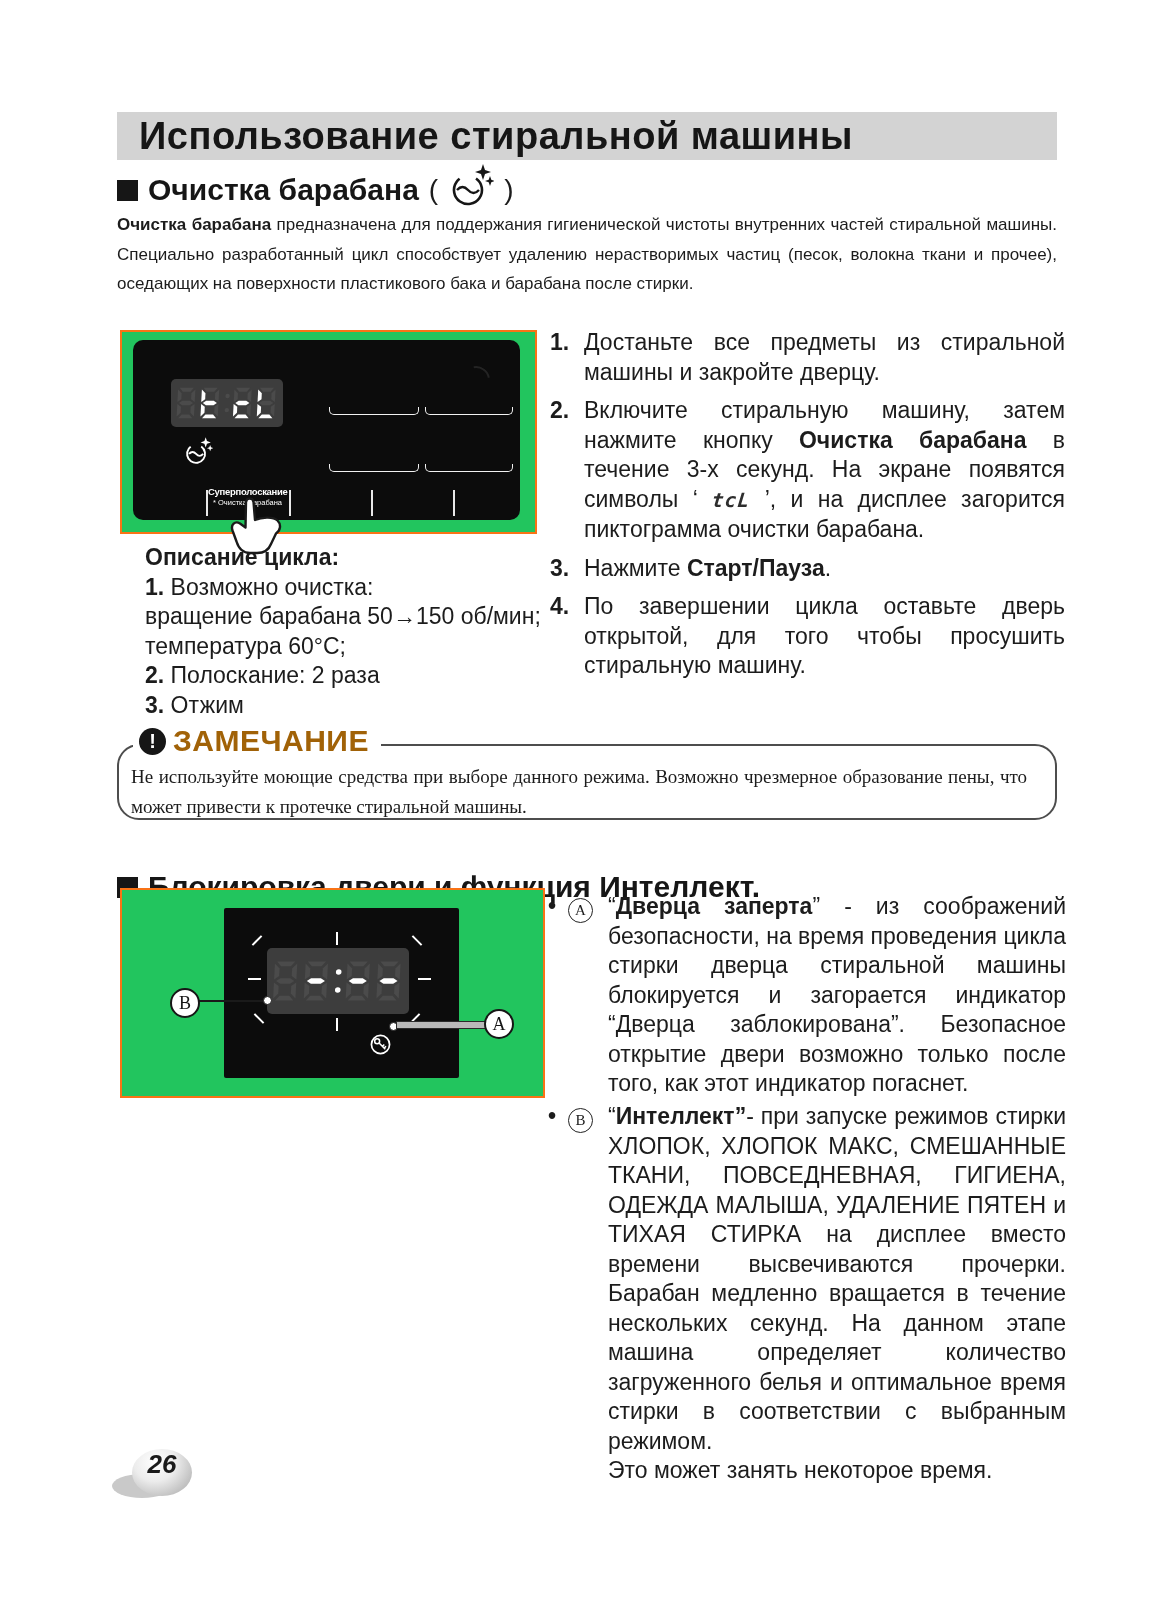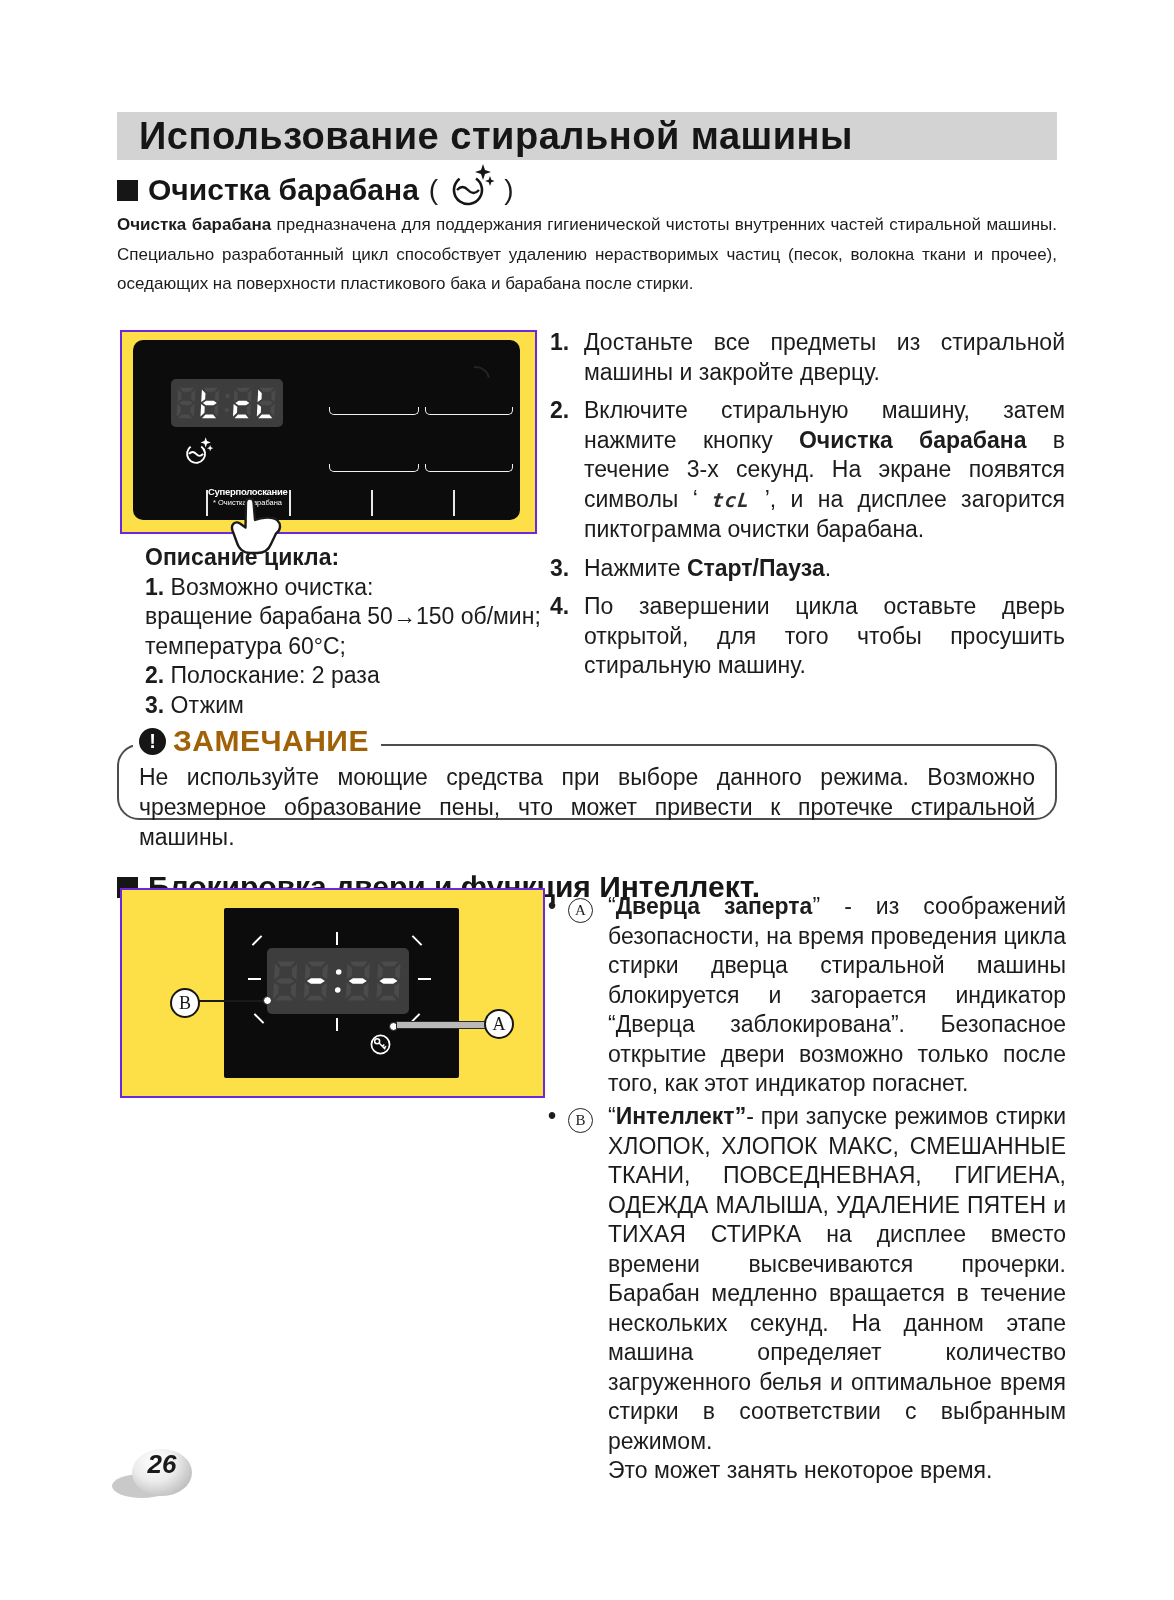--- a/index.html
+++ b/index.html
@@ -20,21 +20,21 @@
   .sq{width:21px;height:21px;background:#161616;flex:none;}
   .sec-head .txt{font-size:30px;font-weight:700;color:#161616;white-space:nowrap;}
   .paren{font-size:28px;font-weight:400;}
   
   .intro{
     position:absolute;left:117px;top:210px;width:940px;
     font-size:17px;line-height:29.5px;text-align:justify;
   }
   .b{font-weight:700;}
   
-  .figbox{position:absolute;background:#fde047;border:2px solid #6d28d9;}
+  .figbox{position:absolute;background:#22c55e;border:2px solid #f97316;}
   .fig1{left:120px;top:330px;width:413px;height:200px;overflow:visible;}
   .blackpanel{position:absolute;background:#0c0c0c;border-radius:10px;}
   .bp1{left:11px;top:8px;width:387px;height:180px;}
   .display{position:absolute;background:#3d3d3d;border-radius:5px;}
   .d1{left:38px;top:39px;width:112px;height:48px;}
   .seg-on{fill:#ffffff;}
   .seg-off{fill:#4b4b4b;}
   .colon-dim{fill:#4b4b4b;}
   .colon-on{fill:#ffffff;}
   .visually-hidden{position:absolute;width:1px;height:1px;overflow:hidden;clip:rect(0 0 0 0);white-space:nowrap;}
@@ -75,21 +75,21 @@
   .note-legend{
     position:absolute;left:14px;top:-22px;background:#fff;display:flex;align-items:center;
     gap:7px;padding:0 12px 0 6px;
   }
   .note-icon{
     width:27px;height:27px;border-radius:50%;background:#161616;color:#fff;flex:none;
     display:flex;align-items:center;justify-content:center;font-size:20px;font-weight:700;
   }
   .note-legend .h{font-size:30px;font-weight:700;letter-spacing:0.5px;color:#a16207;}
   .note-text{
-    position:absolute;left:20px;top:16px;width:896px;font-size:23px;line-height:30px;text-align:justify;
+    position:absolute;left:12px;top:16px;width:896px;font-size:19px;line-height:30px;text-align:justify;font-family:Liberation Serif, serif;
   }
   
   .fig2{left:120px;top:888px;width:421px;height:206px;}
   .bp2{left:102px;top:18px;width:235px;height:170px;border-radius:2px;}
   .d2{left:43px;top:40px;width:142px;height:66px;}
   .tick{position:absolute;background:#fff;}
   .tick.v{width:2px;height:13px;}
   .tick.h{width:13px;height:2px;}
   .callout-circle{
     position:absolute;width:26px;height:26px;border:2px solid #161616;border-radius:50%;

